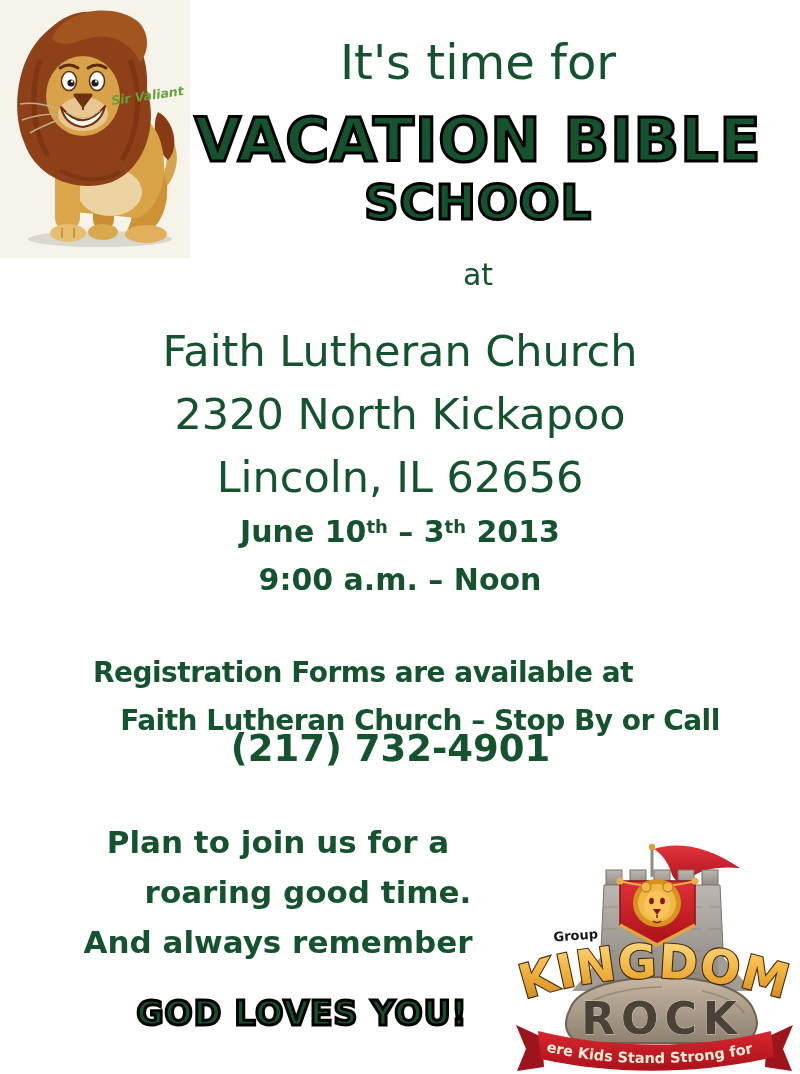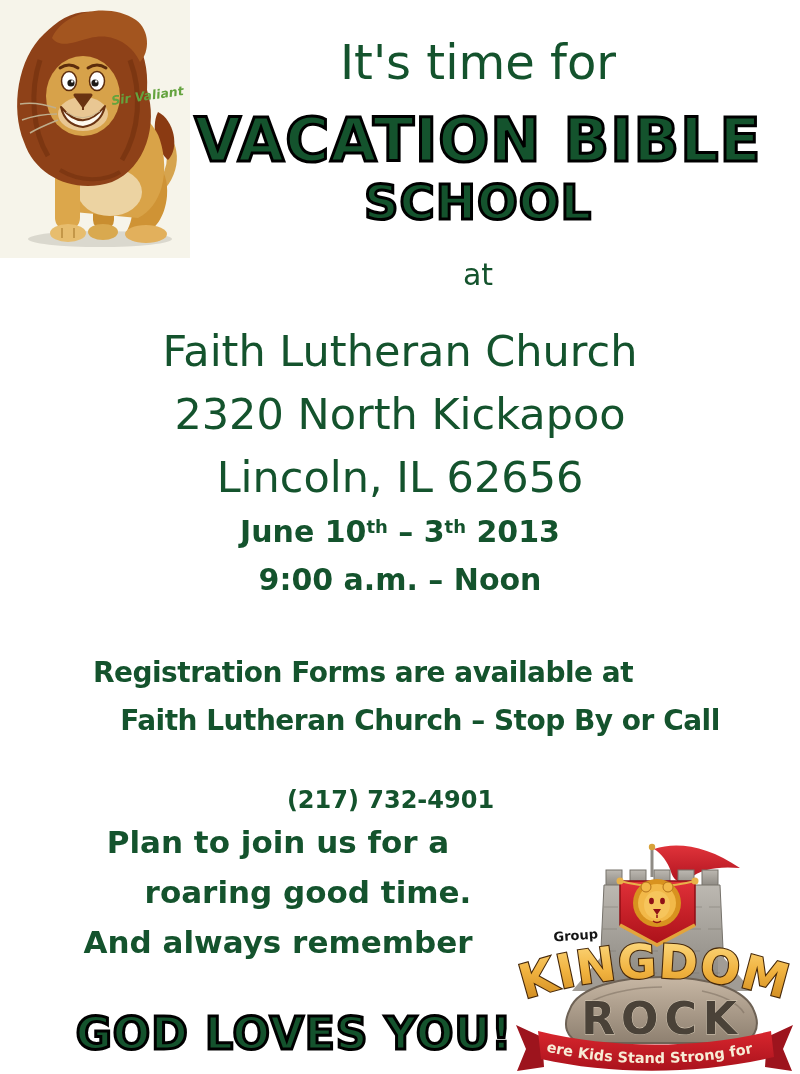--- a/index.html
+++ b/index.html
@@ -15,25 +15,25 @@
   .title2  { left:160px; width:636px; top:178px; font-size:48px; }
   .at      { left:160px; width:636px; top:260px; font-size:30px; }
   .addr1   { left:0; width:800px; top:330px; font-size:43px; }
   .addr2   { left:0; width:800px; top:393px; font-size:43px; }
   .addr3   { left:0; width:800px; top:456px; font-size:43px; }
   .date    { left:0; width:800px; top:517px; font-size:30px; font-weight:bold; }
   .time    { left:0; width:800px; top:565px; font-size:30px; font-weight:bold; }
   .date sup { font-size:60%; vertical-align:baseline; position:relative; top:-0.5em; font-weight:bold; }
   .reg1    { left:0; width:726px; top:659px; font-size:28px; font-weight:bold; letter-spacing:-0.5px; }
   .reg2    { left:0; width:800px; top:707px; font-size:28px; font-weight:bold; letter-spacing:-0.5px;padding-left:20px; }
-  .reg3    { left:0; width:781px; top:788px; font-size:24px; font-weight:bold; }
+  .reg3    { left:0; width:781px; top:730px; font-size:37px; font-weight:bold; }
   .plan1   { left:0; width:556px; top:827px; font-size:31px; font-weight:bold; }
   .plan2   { left:0; width:556px; top:877px; font-size:31px; font-weight:bold;margin-left:30px; }
   .plan3   { left:0; width:556px; top:927px; font-size:31px; font-weight:bold; }
-  .god     { left:8px; width:572px; top:997px; font-size:44px;margin-top:15px; }
+  .god     { left:16px; width:572px; top:997px; font-size:33px; }
   .lion-box { position:absolute; left:0; top:0; width:190px; height:258px; }
   .logo-box { position:absolute; left:512px; top:841px; width:285px; height:233px; }
   svg text { font-family:"DejaVu Sans", sans-serif; }
 </style>
 </head>
 <body>
 
 <div id="canvas">
 
   <div class="lion-box">

